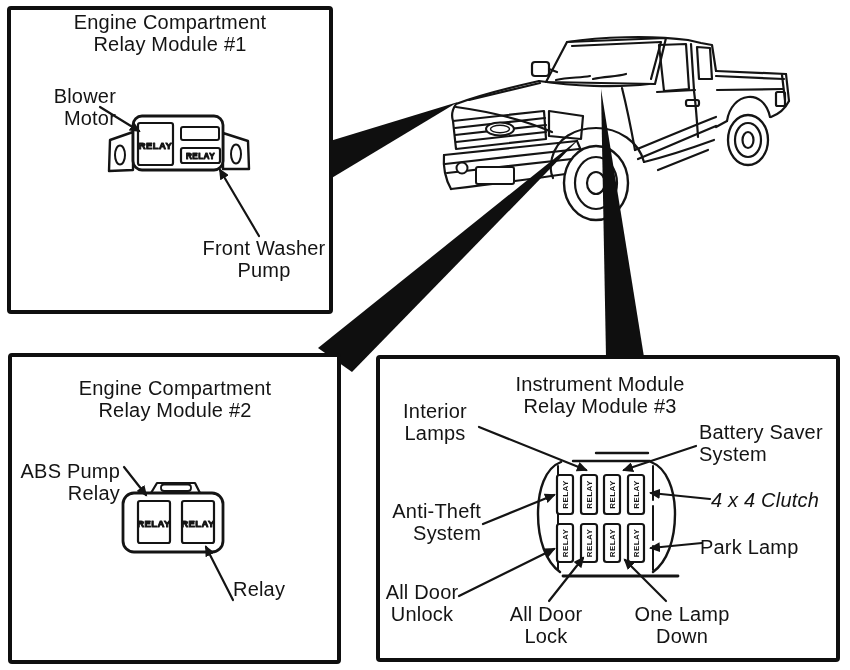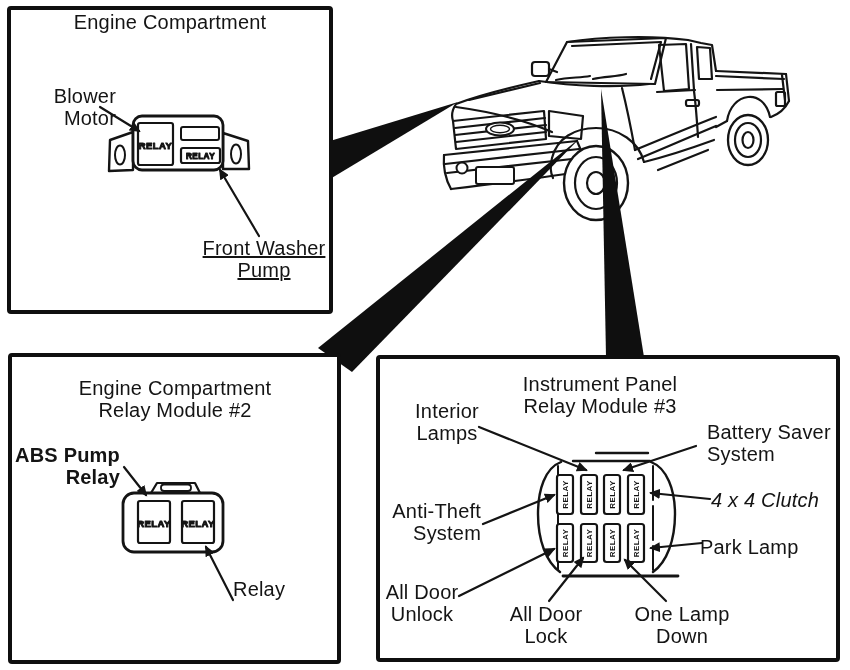--- a/index.html
+++ b/index.html
@@ -180,51 +180,52 @@
       <path d="M710,499 L651,493" marker-end="url(#ah)"></path>
       <path d="M459,596 L554,549" marker-end="url(#ah)"></path>
       <path d="M549,601 L583,558" marker-end="url(#ah)"></path>
       <path d="M666,601 L625,560" marker-end="url(#ah)"></path>
       <path d="M702,543 L651,548" marker-end="url(#ah)"></path>
     </g>
   </svg>
 
   <div class="lbl ctr" style="left:27px;top:11px;width:286px;">
     <span class="ln">Engine Compartment</span>
+    <span class="ln">Relay Module #1</span>
   </div>
   <div class="lbl rgt" style="left:31px;top:85px;width:85px;">
     <span class="ln">Blower</span>
     <span class="ln">Motor</span>
   </div>
-  <div class="lbl ctr" style="left:190px;top:237px;width:148px;text-decoration:underline;">
+  <div class="lbl ctr" style="left:190px;top:237px;width:148px;">
     <span class="ln">Front Washer</span>
     <span class="ln">Pump</span>
   </div>
 
   <div class="lbl ctr" style="left:32px;top:377px;width:286px;">
     <span class="ln">Engine Compartment</span>
     <span class="ln">Relay Module #2</span>
   </div>
-  <div class="lbl rgt" style="left:10px;top:444px;width:110px;font-weight:bold;">
+  <div class="lbl rgt" style="left:10px;top:460px;width:110px;">
     <span class="ln">ABS Pump</span>
     <span class="ln">Relay</span>
   </div>
   <div class="lbl lft" style="left:233px;top:578px;width:120px;">
     <span class="ln">Relay</span>
   </div>
 
   <div class="lbl ctr" style="left:455px;top:373px;width:290px;">
-    <span class="ln">Instrument Panel</span>
+    <span class="ln">Instrument Module</span>
     <span class="ln">Relay Module #3</span>
   </div>
-  <div class="lbl ctr" style="left:404px;top:400px;width:86px;">
+  <div class="lbl ctr" style="left:392px;top:400px;width:86px;">
     <span class="ln">Interior</span>
     <span class="ln">Lamps</span>
   </div>
-  <div class="lbl lft" style="left:699px;top:421px;width:140px;margin-left:8px;">
+  <div class="lbl lft" style="left:699px;top:421px;width:140px;">
     <span class="ln">Battery Saver</span>
     <span class="ln">System</span>
   </div>
   <div class="lbl rgt" style="left:382px;top:500px;width:99px;">
     <span class="ln">Anti-Theft</span>
     <span class="ln">System</span>
   </div>
   <div class="lbl lft" style="left:711px;top:489px;width:130px;font-style:italic;">
     <span class="ln">4 x 4 Clutch</span>
   </div>

